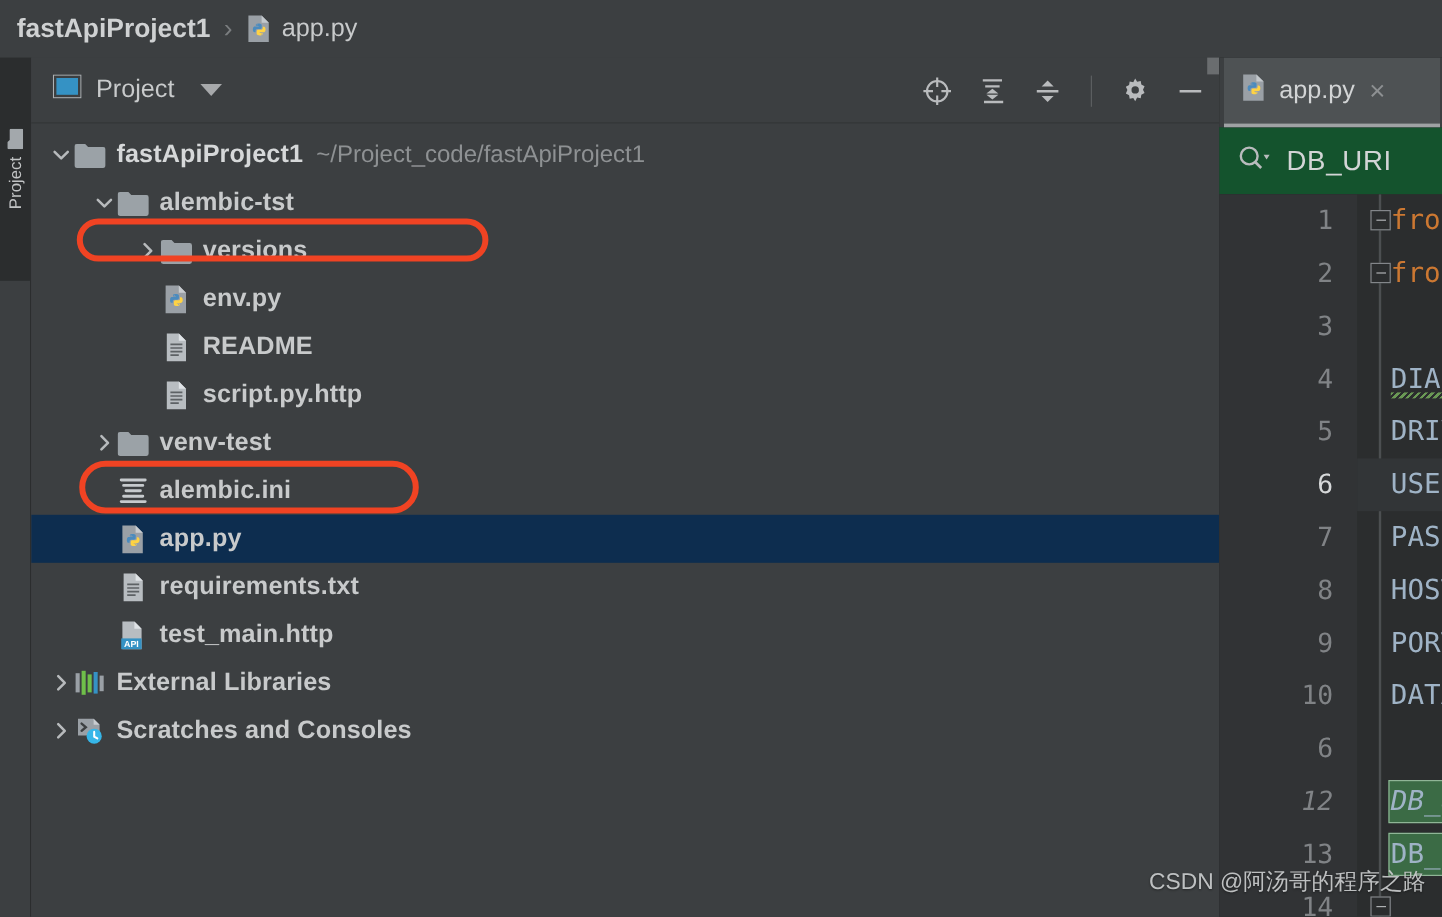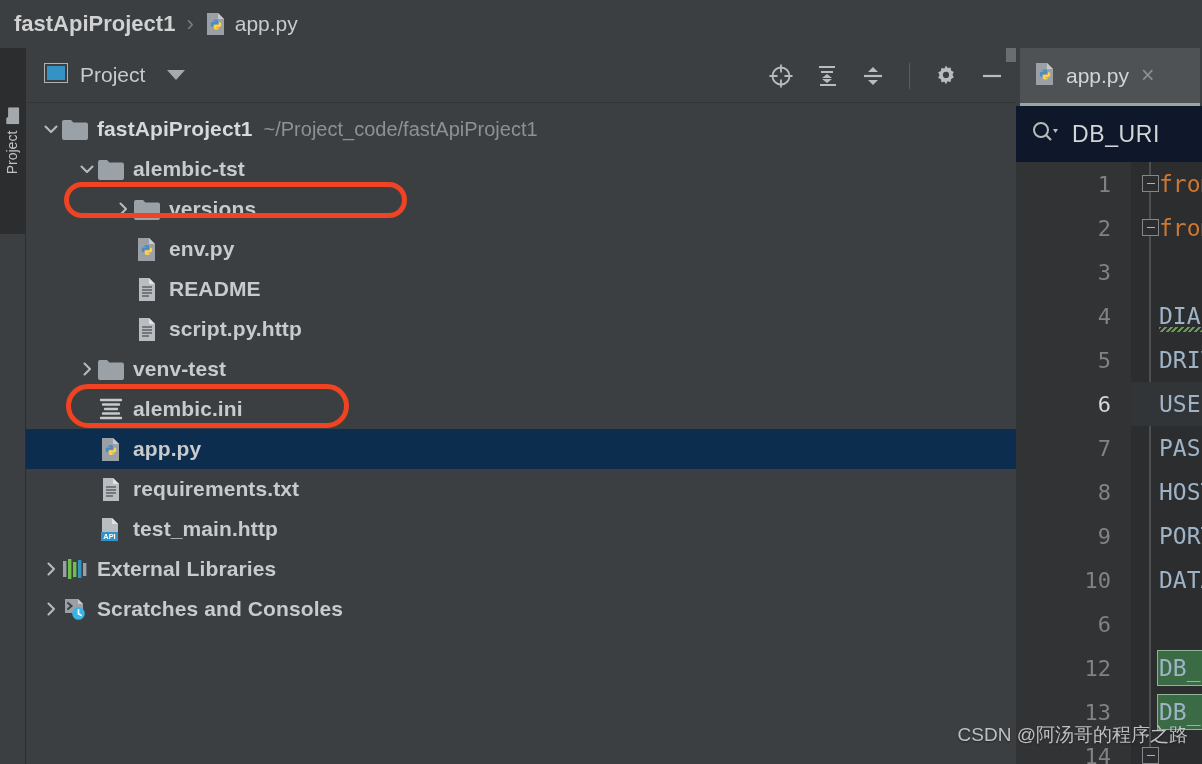--- a/index.html
+++ b/index.html
@@ -93,21 +93,21 @@
   .tab{
     position:absolute;left:4px;top:0;height:58px;width:180px;
     background:#4e5254;display:flex;align-items:center;padding-left:14px;
     box-sizing:border-box;border-bottom:3px solid #9fa2a4;
   }
   .tab-name{font-size:21px;color:#d2d4d5;margin-left:10px;}
   .tab-close{
     margin-left:12px;font-size:23px;color:#8d9092;line-height:1;font-weight:300;
   }
   .find-bar{
-    height:56px;background:#0f172a;display:flex;align-items:center;padding-left:14px;
+    height:56px;background:#14532d;display:flex;align-items:center;padding-left:14px;
     box-sizing:border-box;
   }
   .find-text{font-size:23px;color:#d3d5d6;margin-left:12px;letter-spacing:.6px;}
   .code-area{position:absolute;left:0;top:114px;right:0;bottom:0;background:#2b2d2e;}
   .gutter{position:absolute;left:0;top:0;width:115px;height:100%;background:#313335;}
   .code-line{
     position:absolute;left:0;width:186px;height:44px;display:flex;align-items:center;
     font-family:"DejaVu Sans Mono","Liberation Mono",monospace;font-size:22px;
   }
   .code-line.cur .ln{color:#d6d8d9;}
@@ -505,21 +505,21 @@
         <div class="code-line" style="top: 396px;">
           <div class="code-bg"></div>
           <span class="ln">10</span>
           <span class="code-txt const">DATA</span>
         </div>
         <div class="code-line" style="top: 440px;">
           <div class="code-bg"></div>
           <span class="ln">6</span>
           <span class="code-txt const"></span>
         </div>
-        <div class="code-line" style="top: 484px;">
+        <div class="code-line" style="top: 484px; font-style: italic;">
           <div class="code-bg"></div>
           <span class="ln">12</span>
           <div class="match-hl" style="top: 4px;"></div>
           <span class="code-txt const">DB_U</span>
         </div>
         <div class="code-line" style="top: 528px;">
           <div class="code-bg"></div>
           <span class="ln">13</span>
           <div class="match-hl" style="top: 4px;"></div>
           <span class="code-txt const">DB_U</span>

